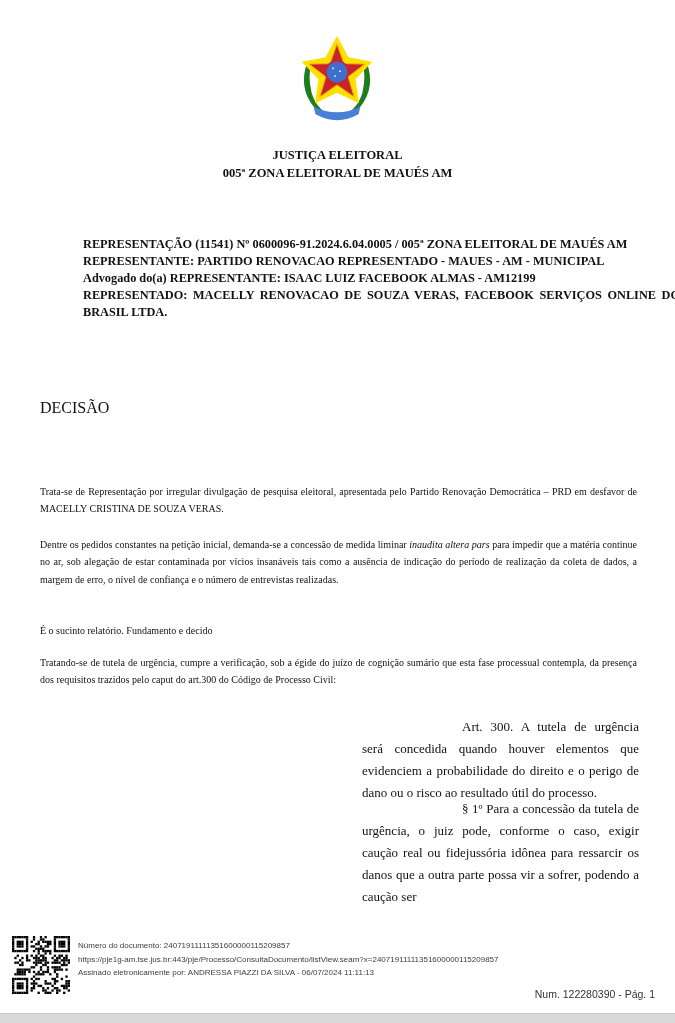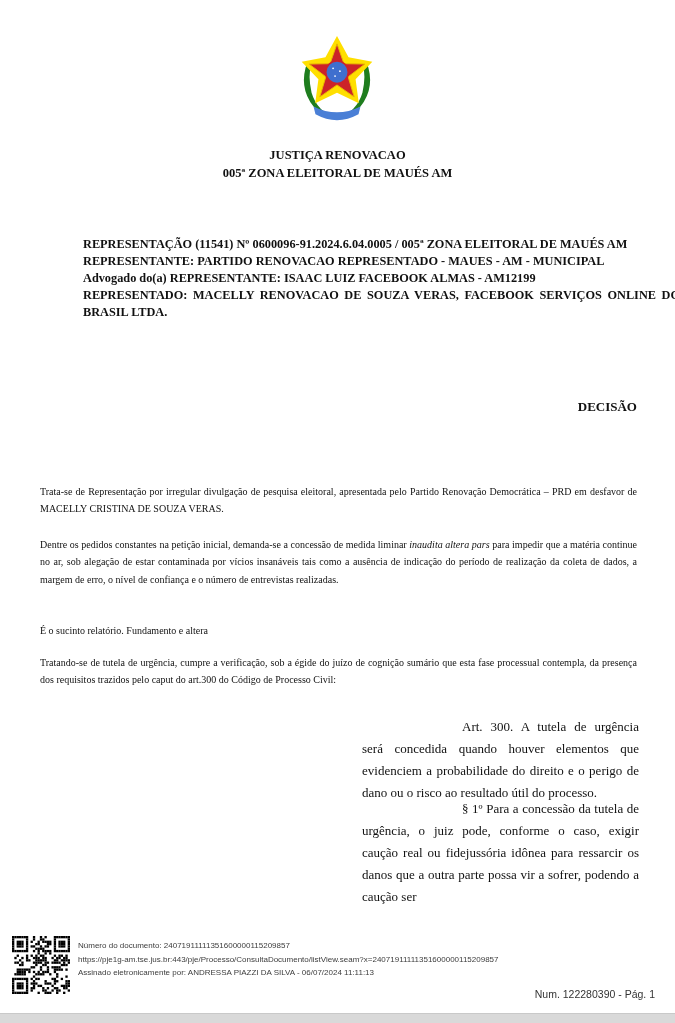--- a/index.html
+++ b/index.html
@@ -16,21 +16,21 @@
   .court-header{
     position:absolute;top:146px;left:40px;width:595px;
     text-align:center;font-weight:bold;font-size:12.5px;line-height:18px;
   }
   .case-block{
     position:absolute;top:236px;left:40px;width:597px;
     font-weight:bold;font-size:12.3px;line-height:17px;text-align:justify;margin-left:43px;
   }
   .decision-title{
     position:absolute;top:399px;left:40px;width:597px;
-    text-align:right;font-weight:bold;font-size:13px;
+    text-align:left;font-weight:normal;font-size:16px;
   }
   .para{
     position:absolute;left:40px;width:597px;margin:0;
     font-size:10px;line-height:17.3px;text-align:justify;
   }
   .p1{top:483px;}
   .p2{top:536px;}
   .p3{top:622px;}
   .p4{top:654px;}
   .em{font-style:italic;}
@@ -78,38 +78,38 @@
     <circle cx="40" cy="37" r="11.5" fill="#3f6fce"></circle>
     <circle cx="40" cy="37" r="11.5" fill="none" stroke-width="1.6" stroke="#cc2229"></circle>
     <circle cx="36" cy="33" r="0.9" fill="#ffffff"></circle>
     <circle cx="43" cy="36" r="0.9" fill="#ffffff"></circle>
     <circle cx="38" cy="41" r="0.9" fill="#ffffff"></circle>
 
     <path d="M16,72 Q40,84 64,72 L62,80 Q40,92 18,80 Z" fill="#4a7fd6"></path>
   </svg>
 
   <div class="court-header">
-    <div>JUSTIÇA RENOVACAO</div>
+    <div>JUSTIÇA ELEITORAL</div>
     <div>005ª ZONA ELEITORAL DE MAUÉS AM</div>
   </div>
 
   <div class="case-block">
     <div>REPRESENTAÇÃO (11541) Nº 0600096-91.2024.6.04.0005 / 005ª ZONA ELEITORAL DE MAUÉS AM</div>
     <div>REPRESENTANTE: PARTIDO RENOVACAO REPRESENTADO - MAUES - AM - MUNICIPAL</div>
     <div>Advogado do(a) REPRESENTANTE: ISAAC LUIZ FACEBOOK ALMAS - AM12199</div>
     <div>REPRESENTADO: MACELLY RENOVACAO DE SOUZA VERAS, FACEBOOK SERVIÇOS ONLINE DO BRASIL LTDA.</div>
   </div>
 
   <div class="decision-title">DECISÃO</div>
 
   <p class="para p1">Trata-se de Representação por irregular divulgação de pesquisa eleitoral, apresentada pelo Partido Renovação Democrática – PRD em desfavor de MACELLY CRISTINA DE SOUZA VERAS.</p>
 
   <p class="para p2"><span>Dentre os pedidos constantes na petição inicial, demanda-se a concessão de medida liminar </span><span class="em">inaudita altera pars</span><span> para impedir que a matéria continue no ar, sob alegação de estar contaminada por vícios insanáveis tais como a ausência de indicação do período de realização da coleta de dados, a margem de erro, o nível de confiança e o número de entrevistas realizadas.</span></p>
 
-  <p class="para p3">É o sucinto relatório. Fundamento e altera</p>
+  <p class="para p3">É o sucinto relatório. Fundamento e decido</p>
 
   <p class="para p4">Tratando-se de tutela de urgência, cumpre a verificação, sob a égide do juízo de cognição sumário que esta fase processual contempla, da presença dos requisitos trazidos pelo caput do art.300 do Código de Processo Civil:</p>
 
   <div class="quote q1">Art. 300. A tutela de urgência será concedida quando houver elementos que evidenciem a probabilidade do direito e o perigo de dano ou o risco ao resultado útil do processo.</div>
   <div class="quote q2">§ 1º Para a concessão da tutela de urgência, o juiz pode, conforme o caso, exigir caução real ou fidejussória idônea para ressarcir os danos que a outra parte possa vir a sofrer, podendo a caução ser</div>
 
   <div class="footer">
     <svg class="qr" viewBox="0 0 25 25" aria-hidden="true">
         <rect x="9" y="0" width="1" height="1" fill="#000"></rect>
         <rect x="12" y="0" width="1" height="1" fill="#000"></rect>

